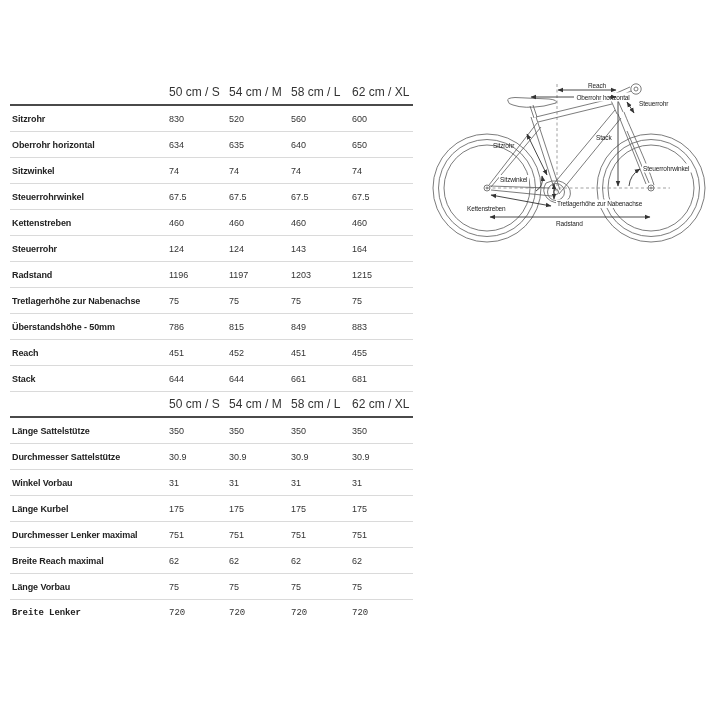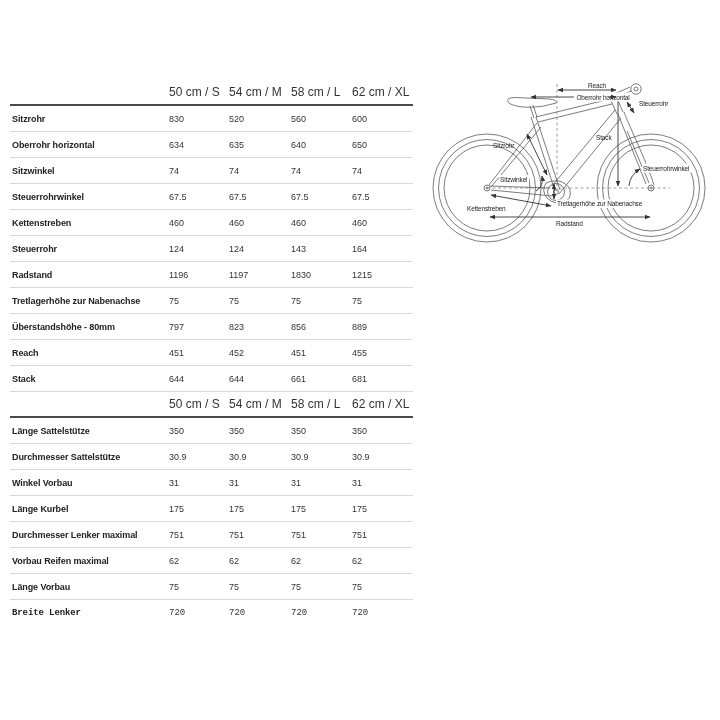--- a/index.html
+++ b/index.html
@@ -77,36 +77,36 @@
           <div class="rlabel">Steuerrohr</div>
           <div class="rval">124</div>
           <div class="rval">124</div>
           <div class="rval">143</div>
           <div class="rval">164</div>
         </div>
         <div class="grid-row row">
           <div class="rlabel">Radstand</div>
           <div class="rval">1196</div>
           <div class="rval">1197</div>
-          <div class="rval">1830</div>
+          <div class="rval">1203</div>
           <div class="rval">1215</div>
         </div>
         <div class="grid-row row">
           <div class="rlabel">Tretlagerhöhe zur Nabenachse</div>
           <div class="rval">75</div>
           <div class="rval">75</div>
           <div class="rval">75</div>
           <div class="rval">75</div>
         </div>
         <div class="grid-row row">
-          <div class="rlabel">Überstandshöhe - 80mm</div>
-          <div class="rval">797</div>
-          <div class="rval">823</div>
-          <div class="rval">856</div>
-          <div class="rval">889</div>
+          <div class="rlabel">Überstandshöhe - 50mm</div>
+          <div class="rval">786</div>
+          <div class="rval">815</div>
+          <div class="rval">849</div>
+          <div class="rval">883</div>
         </div>
         <div class="grid-row row">
           <div class="rlabel">Reach</div>
           <div class="rval">451</div>
           <div class="rval">452</div>
           <div class="rval">451</div>
           <div class="rval">455</div>
         </div>
         <div class="grid-row row">
           <div class="rlabel">Stack</div>
@@ -153,21 +153,21 @@
           <div class="rval">175</div>
         </div>
         <div class="grid-row row">
           <div class="rlabel">Durchmesser Lenker maximal</div>
           <div class="rval">751</div>
           <div class="rval">751</div>
           <div class="rval">751</div>
           <div class="rval">751</div>
         </div>
         <div class="grid-row row">
-          <div class="rlabel">Vorbau Reifen maximal</div>
+          <div class="rlabel">Breite Reach maximal</div>
           <div class="rval">62</div>
           <div class="rval">62</div>
           <div class="rval">62</div>
           <div class="rval">62</div>
         </div>
         <div class="grid-row row">
           <div class="rlabel">Länge Vorbau</div>
           <div class="rval">75</div>
           <div class="rval">75</div>
           <div class="rval">75</div>

